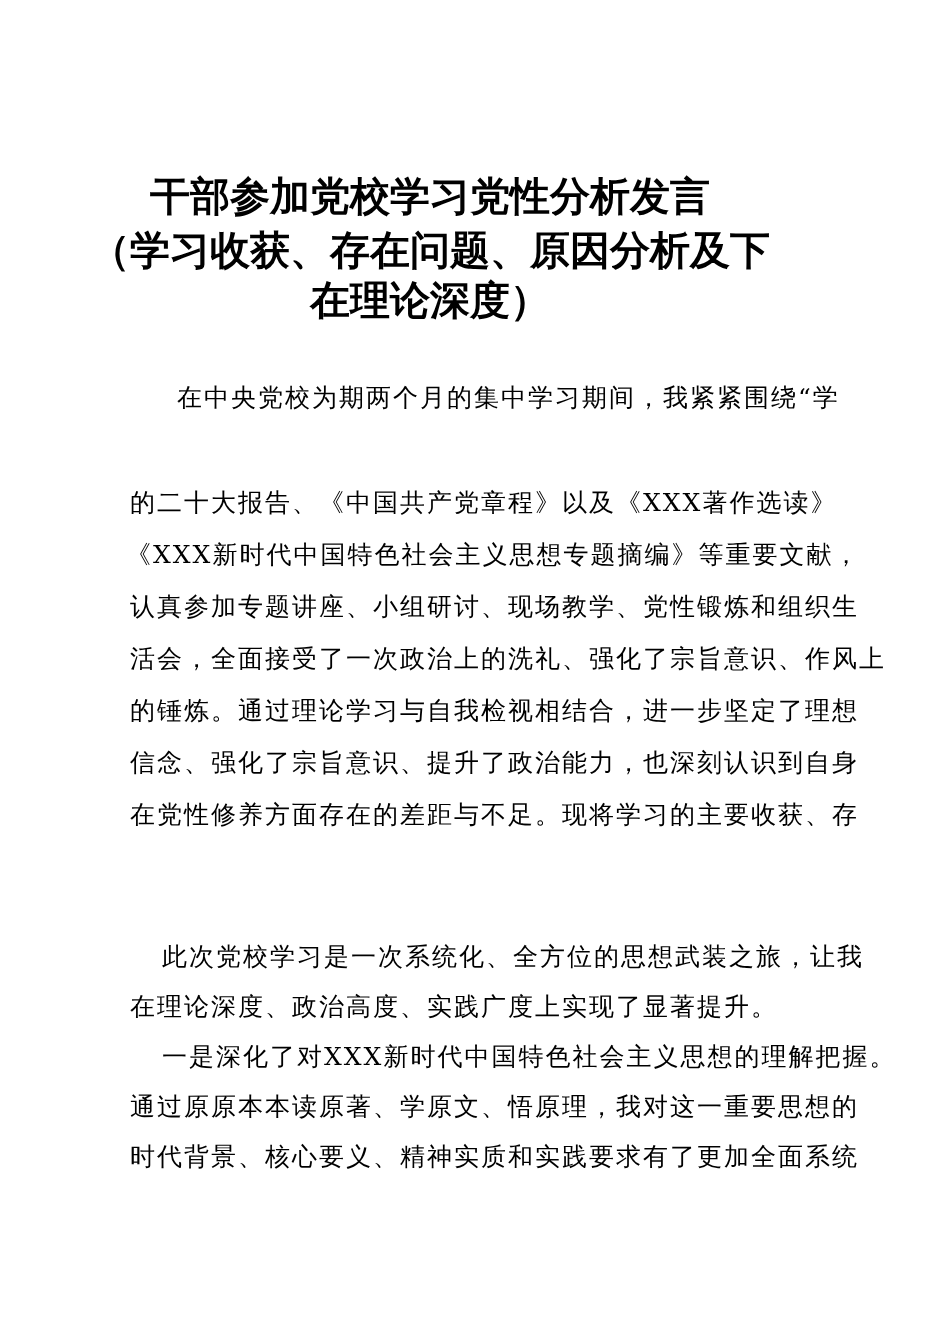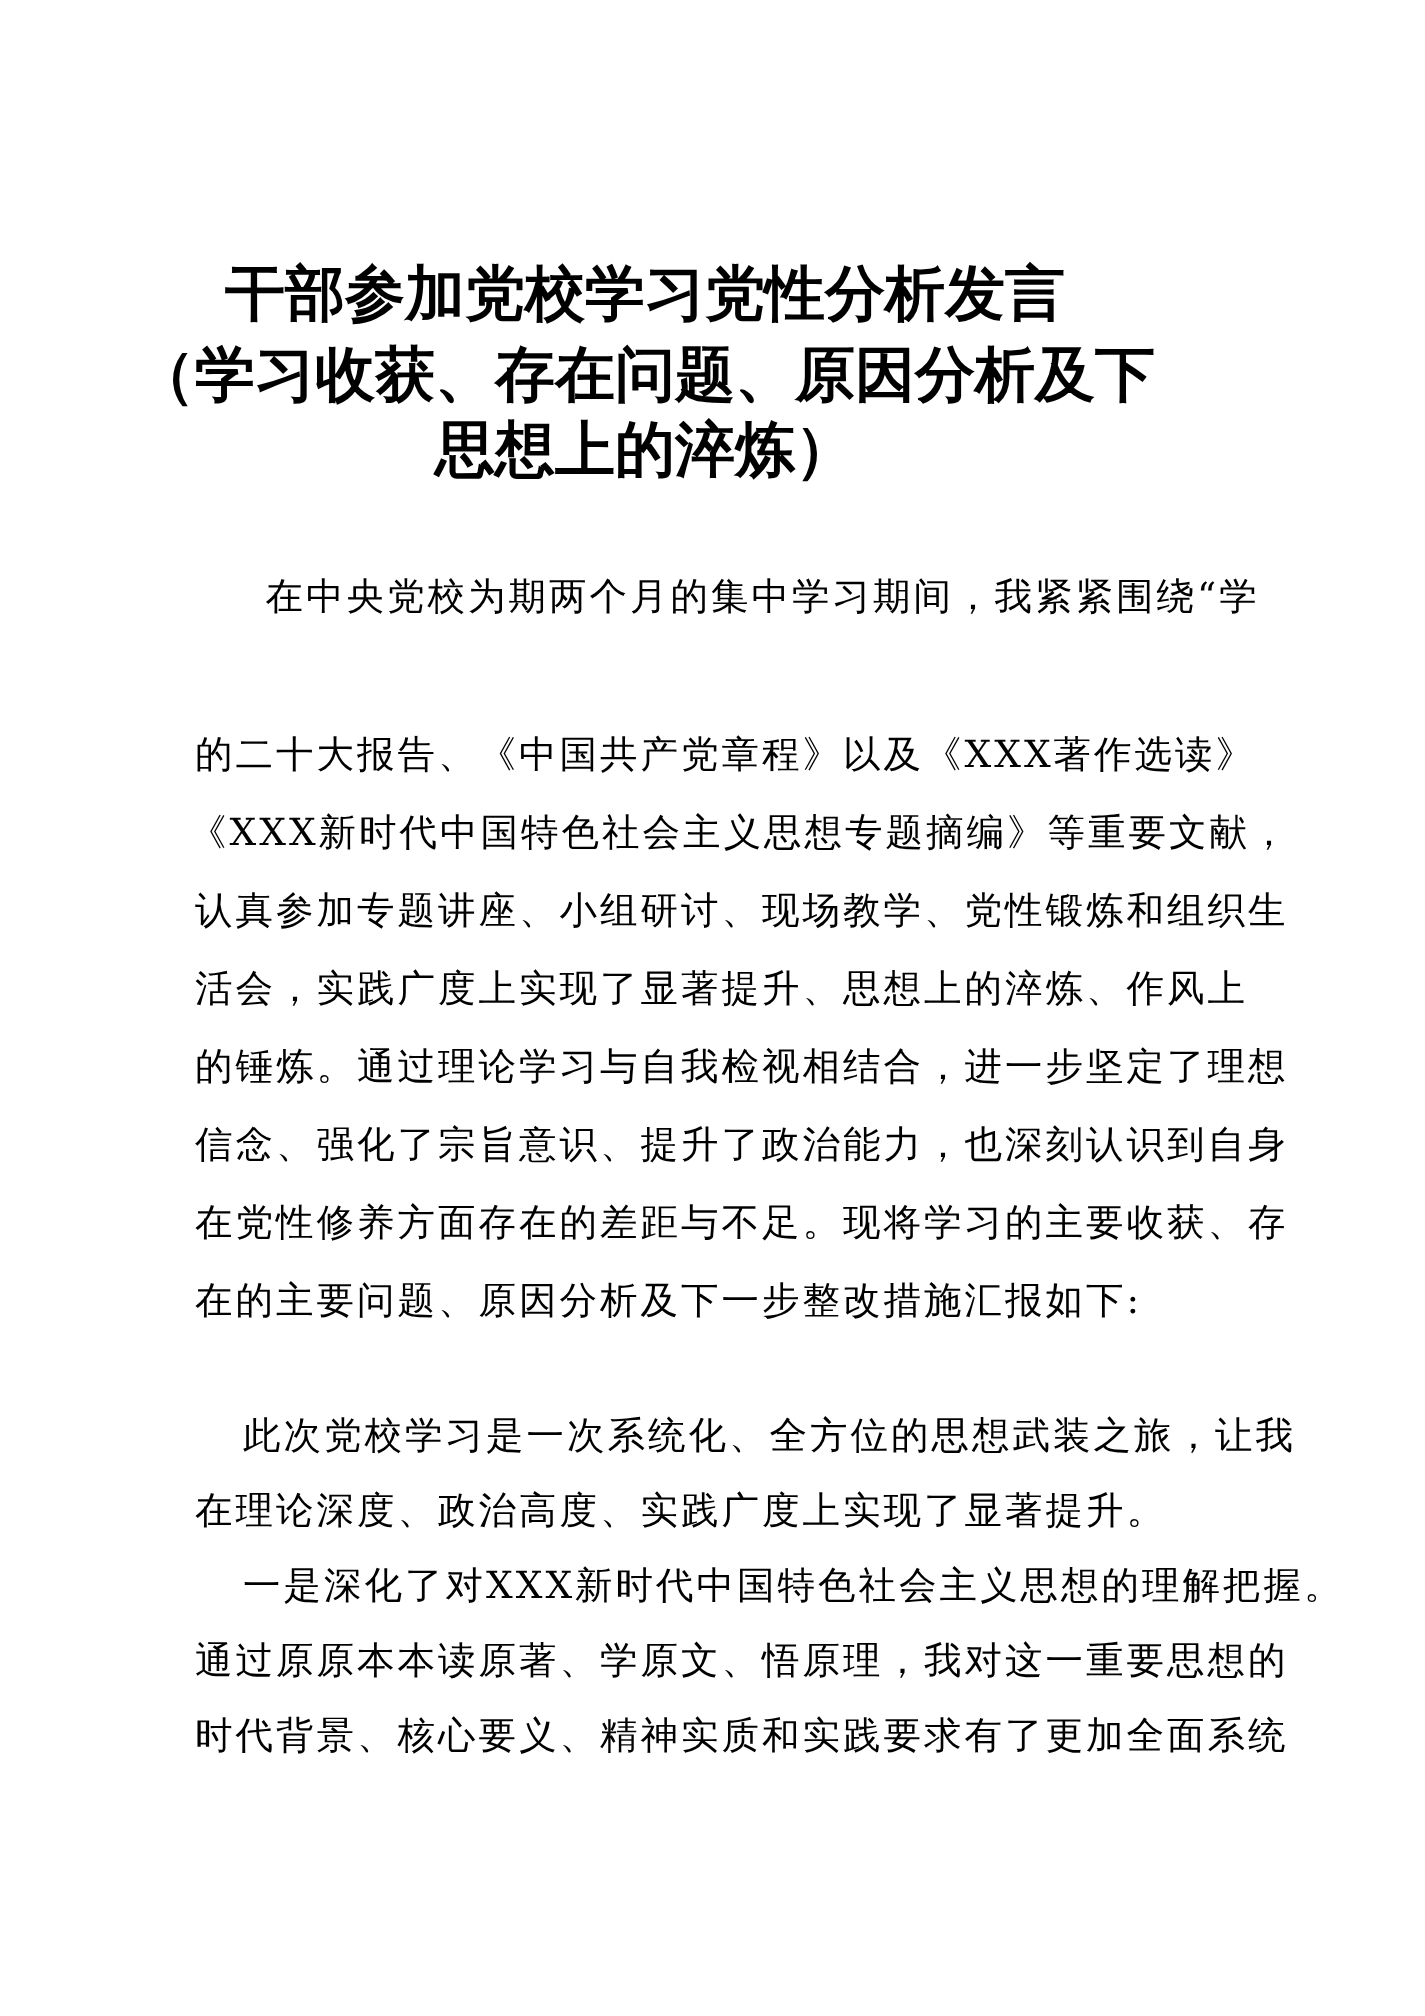--- a/index.html
+++ b/index.html
@@ -52,31 +52,30 @@
       white-space: nowrap;
     }
   </style>
 </head>
 <body>
 
 <div class="page">
 
   <div class="title-line" style="top:172px;">干部参加党校学习党性分析发言</div>
   <div class="title-line" style="top:226px;">（学习收获、存在问题、原因分析及下</div>
-  <div class="title-line" style="top:276px;">思想上的淬炼）</div>
+  <div class="title-line" style="top:276px;">在理论深度）</div>
 
   <div class="line" style="top:383px; left:150px;">　在中央党校为期两个月的集中学习期间，我紧紧围绕“学</div>
   <div class="line" style="top:488px;">的二十大报告、《中国共产党章程》以及《XXX著作选读》</div>
   <div class="line" style="top:540px; left:126px;text-align:center;">《XXX新时代中国特色社会主义思想专题摘编》等重要文献，</div>
   <div class="line" style="top:592px;">认真参加专题讲座、小组研讨、现场教学、党性锻炼和组织生</div>
-  <div class="line" style="top:644px;">活会，实践广度上实现了显著提升、思想上的淬炼、作风上</div>
+  <div class="line" style="top:644px;">活会，全面接受了一次政治上的洗礼、强化了宗旨意识、作风上</div>
   <div class="line" style="top:696px;">的锤炼。通过理论学习与自我检视相结合，进一步坚定了理想</div>
   <div class="line" style="top:748px;">信念、强化了宗旨意识、提升了政治能力，也深刻认识到自身</div>
   <div class="line" style="top:800px;">在党性修养方面存在的差距与不足。现将学习的主要收获、存</div>
-  <div class="line" style="top:852px;">在的主要问题、原因分析及下一步整改措施汇报如下:</div>
 
 
   <div class="line" style="top:942px; left:162px;">此次党校学习是一次系统化、全方位的思想武装之旅，让我</div>
   <div class="line" style="top:992px;">在理论深度、政治高度、实践广度上实现了显著提升。</div>
 
   <div class="line" style="top:1042px; left:162px;">一是深化了对XXX新时代中国特色社会主义思想的理解把握。</div>
   <div class="line" style="top:1092px;">通过原原本本读原著、学原文、悟原理，我对这一重要思想的</div>
   <div class="line" style="top:1142px;text-align:center;">时代背景、核心要义、精神实质和实践要求有了更加全面系统</div>
 
 </div>

